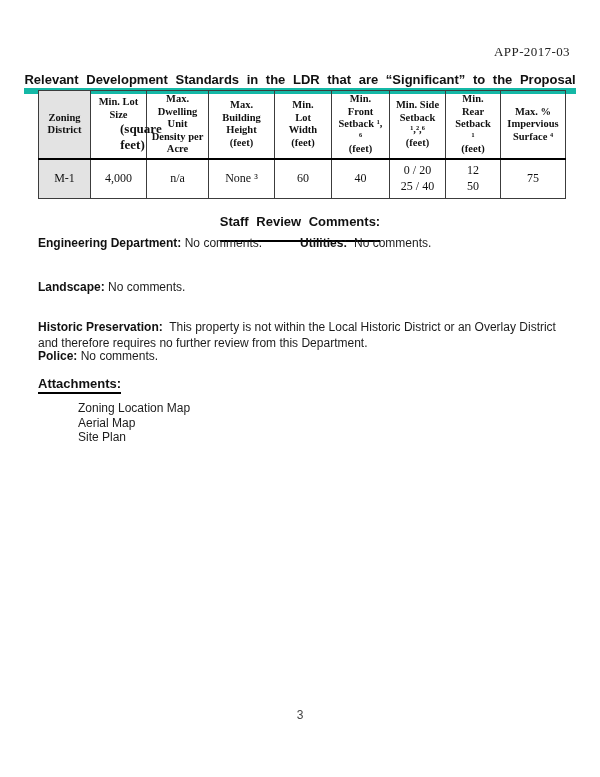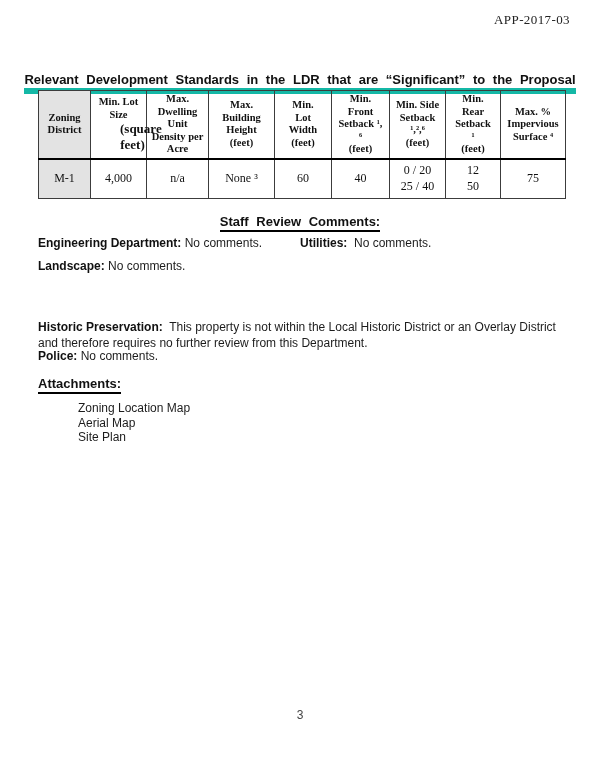--- a/index.html
+++ b/index.html
@@ -1,21 +1,21 @@
 <!DOCTYPE html>
 <html><head>
 <meta charset="utf-8">
 <style>
   html,body{margin:0;padding:0;background:#fff;}
   .page{
     position:relative;width:600px;height:777px;background:#ffffff;
     font-family:"Liberation Sans","DejaVu Sans",sans-serif;color:#1c1c1c;overflow:hidden;
   }
   .docref{
-    position:absolute;top:12px;right:30px;
+    position:absolute;top:44px;right:30px;
     font-family:"Liberation Serif","DejaVu Serif",serif;
     font-size:13px;letter-spacing:0.4px;color:#222;
   }
   .title-wrap{position:absolute;top:70px;left:0;width:100%;text-align:center;}
   .doc-title{
     display:inline-block;font-size:13px;font-weight:bold;word-spacing:4px;
     border-bottom:6px solid #14b8a6;padding-bottom:1px;color:#111;
   }
   table.std{
     position:absolute;top:90px;left:38px;width:527px;
@@ -29,25 +29,25 @@
   table.std thead th{
     font-size:10.5px;font-weight:bold;line-height:1.2;height:62px;
     border-bottom:2.5px solid #000;color:#111;
   }
   table.std tbody td{font-size:12px;height:34px;line-height:1.3;color:#111;}
   .shaded{background:#e3e3e3;}
   .th-small{display:block;font-size:13px;font-weight:bold;line-height:1.2;white-space:pre-line;margin-left:28px;}
   .section-head-wrap{position:absolute;left:0;width:100%;text-align:center;}
   .section-head{
     display:inline-block;font-size:13px;font-weight:bold;word-spacing:4px;
-    border-bottom:2px solid #000;padding-bottom:1px;color:#111;
+    border-bottom:2px solid #000;padding-bottom:11px;color:#111;
   }
   .comments{
     position:absolute;top:236px;left:38px;width:528px;
-    display:grid;grid-template-columns:262px 1fr;row-gap:8px;
+    display:grid;grid-template-columns:262px 1fr;row-gap:29px;
     font-size:12px;line-height:1.25;
   }
   .para{position:absolute;left:38px;width:528px;font-size:12px;line-height:1.3;margin:0;}
   .inline-head-wrap{position:absolute;left:38px;}
   .inline-head{
     display:inline-block;font-size:13px;font-weight:bold;
     border-bottom:2px solid #000000;padding-bottom:1px;color:#111;
   }
   .attach-list{position:absolute;left:38px;font-size:12px;line-height:14.5px;white-space:pre-line;}
   .page-num{position:absolute;top:708px;left:0;width:100%;text-align:center;font-size:12px;color:#444;}

